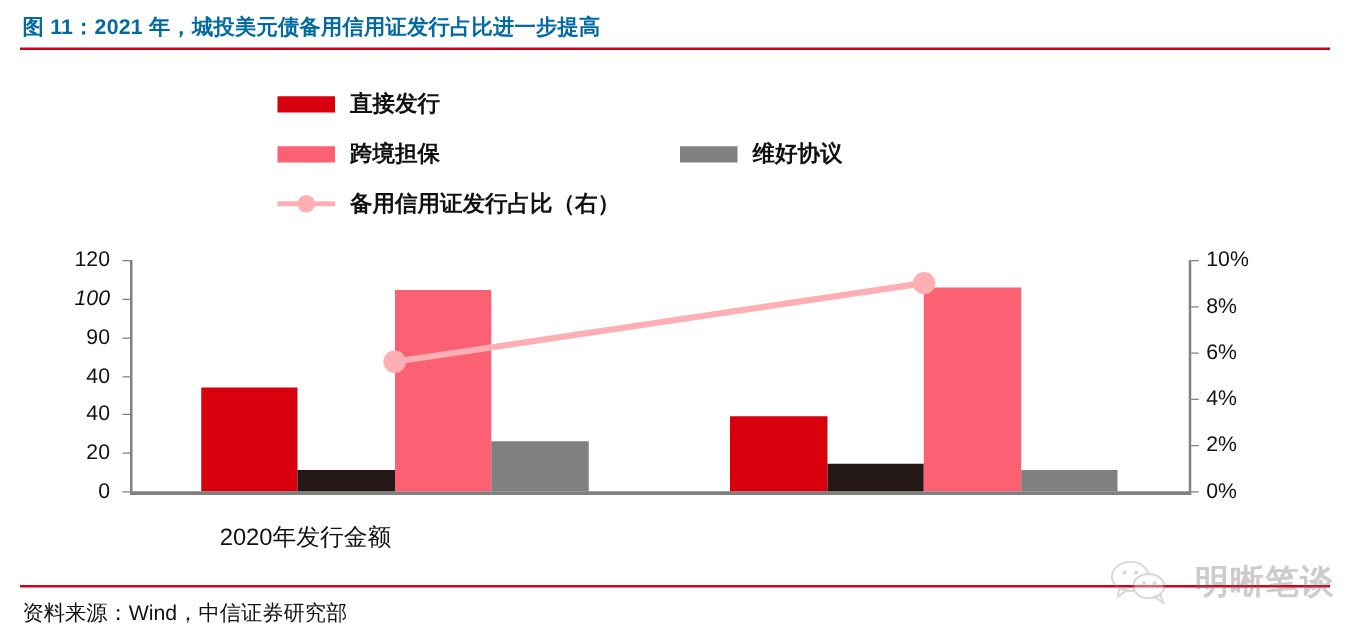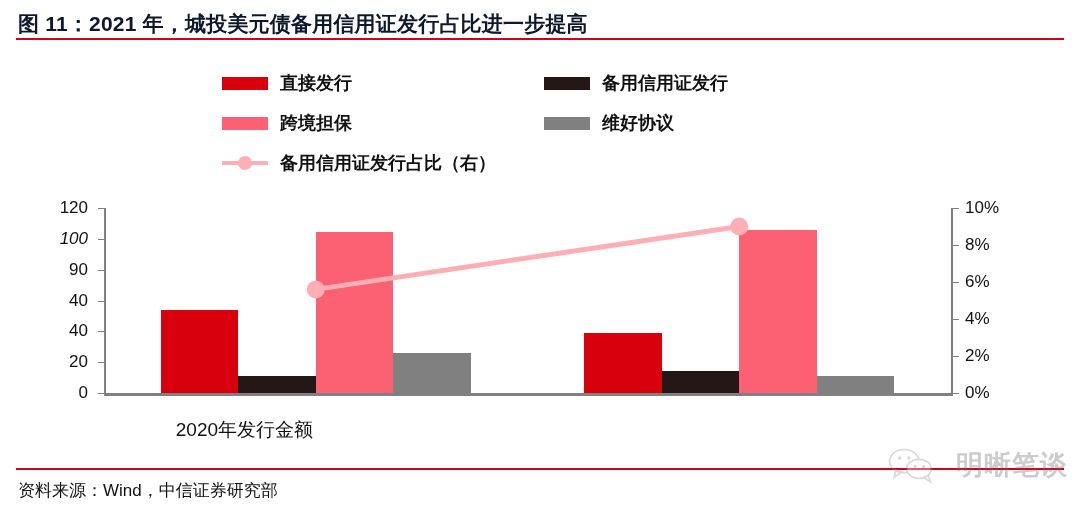--- a/index.html
+++ b/index.html
@@ -14,25 +14,25 @@
     color: #000000;
     overflow: hidden;
     position: relative;
   }
 
   
   #figure-title {
     position: absolute;
     left: 18px;
     top: 10px;
-    font-size: 21px;
+    font-size: 17px;
     font-weight: bold;
     letter-spacing: 0.2px;
     white-space: nowrap;
-    color: #0f172a;
+    color: #0369a1;
   }
   #title-rule {
     position: absolute;
     left: 16px;
     top: 38px;
     width: 1048px;
     height: 2px;
     background: #D0021B;
   }
 
@@ -180,24 +180,20 @@
 <div id="figure-title">图 11：2021 年，城投美元债备用信用证发行占比进一步提高</div>
 <div id="title-rule"></div>
 
 <div id="legend">
 
   <div class="legend-item" id="legend-item-0">
     <span class="legend-swatch" style="background:#D9000D"></span>
     <span class="legend-label">直接发行</span>
   </div>
 
-  <div class="legend-item" id="legend-item-1">
-    <span class="legend-swatch" style="background:#231815"></span>
-    <span class="legend-label">备用信用证发行</span>
-  </div>
 
   <div class="legend-item" id="legend-item-3">
     <span class="legend-swatch" style="background:#808080"></span>
     <span class="legend-label">维好协议</span>
   </div>
 
   <div class="legend-item" id="legend-item-2">
     <span class="legend-swatch" style="background:#FC6173"></span>
     <span class="legend-label">跨境担保</span>
   </div>

